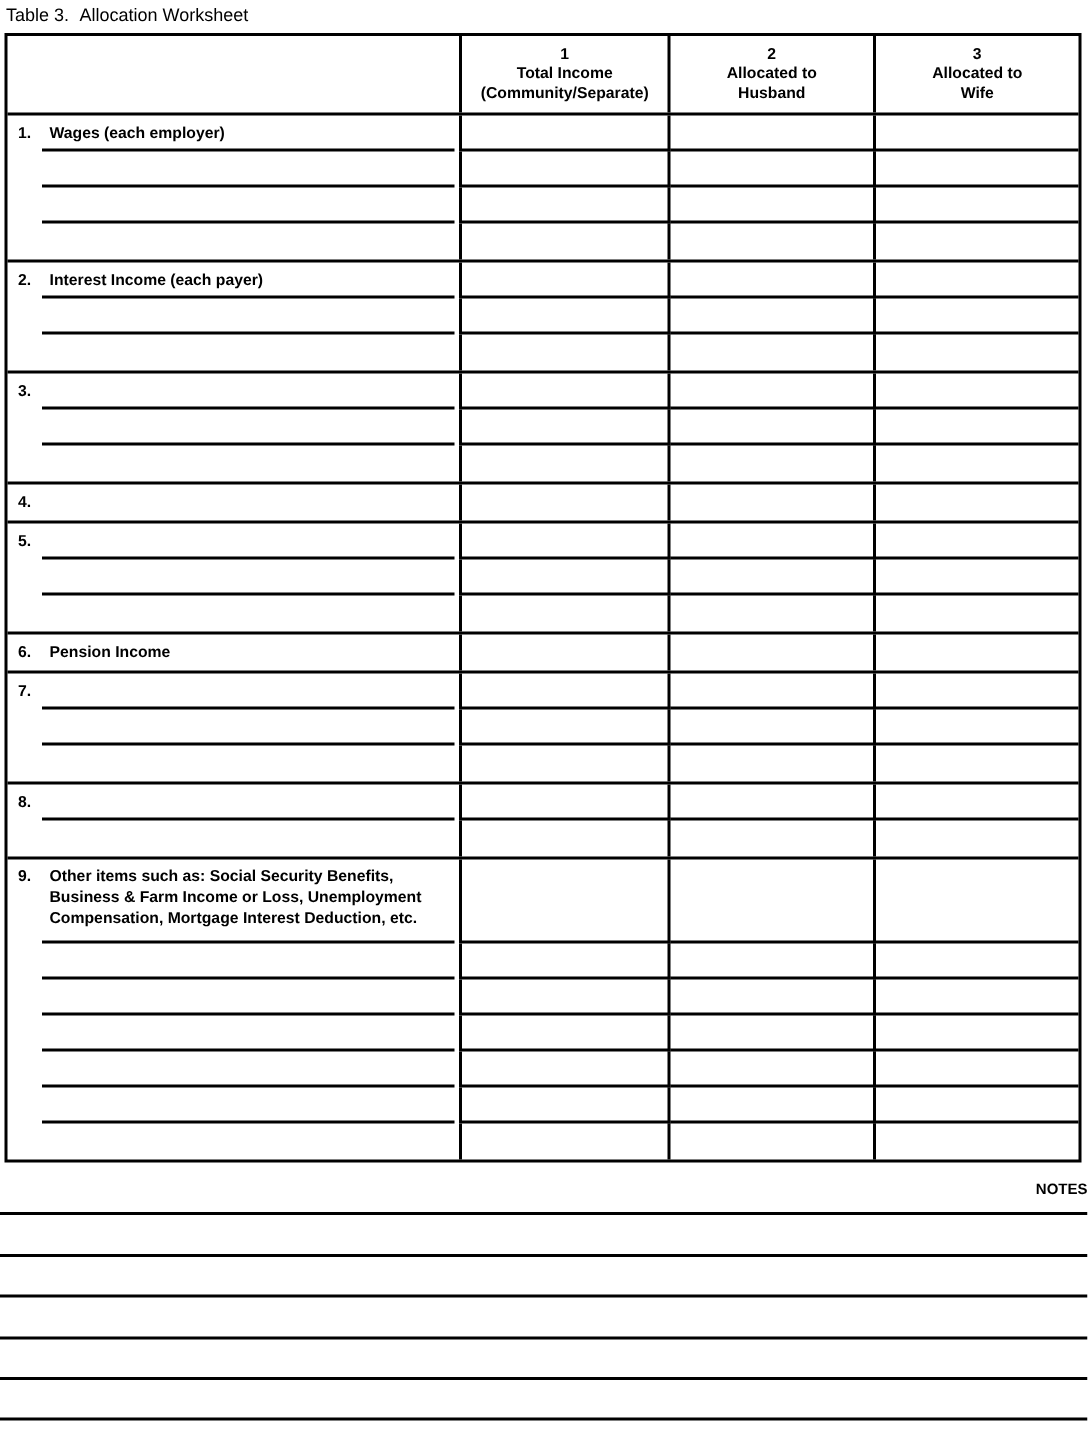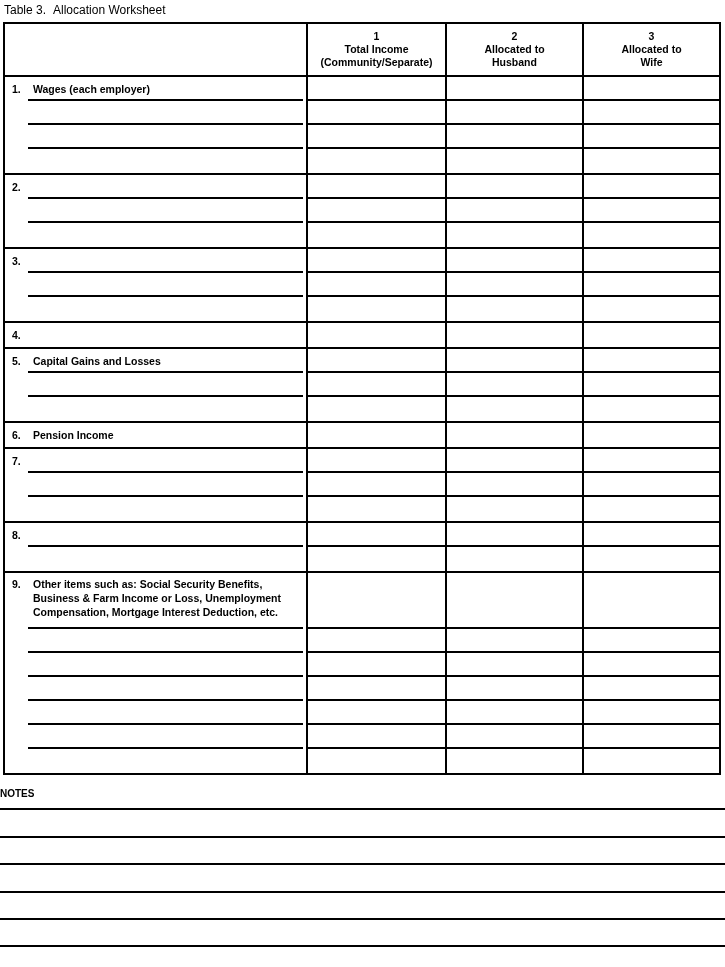--- a/index.html
+++ b/index.html
@@ -36,21 +36,21 @@
 
   
   .lcell{display:flex;align-items:center;padding-left:7px;font-weight:bold;font-size:10.5px;line-height:14px;}
   .tall .lcell{align-items:flex-start;padding-top:4px;}
   .inum{flex:none;width:21px;}
   .ilab{flex:1;padding-right:6px;}
 
   
   .wline{position:absolute;left:23px;right:3px;bottom:0;height:0;border-bottom:2px solid #000;}
 
-  .notes-title{position:absolute;top:788px;left:0;width:725px;text-align:left;font-weight:bold;font-size:10px;}
+  .notes-title{position:absolute;top:788px;left:0;width:725px;text-align:right;font-weight:bold;font-size:10px;}
   .notes-lines{position:absolute;top:783px;left:0;width:725px;}
   .note-line{height:25.4px;border-bottom:2.5px solid #000;}
 </style>
 </head>
 <body>
 
 <div class="page">
 
   <div class="doc-title">
     <span class="t-prefix">Table 3.</span><span class="t-name">Allocation Worksheet</span>
@@ -108,20 +108,21 @@
           <div class="cell lcell"></div>
           <div class="cell acell nolin"></div>
           <div class="cell acell nolin"></div>
           <div class="cell acell nolin"></div>
         </div>
       </div>
       <div class="group">
         <div class="row">
           <div class="cell lcell">
             <span class="inum">2.</span>
+            <span class="ilab">Interest Income (each payer)</span>
             <div class="wline"></div>
           </div>
           <div class="cell acell"></div>
           <div class="cell acell"></div>
           <div class="cell acell"></div>
         </div>
         <div class="row">
           <div class="cell lcell">
             <div class="wline"></div>
           </div>
@@ -168,21 +169,20 @@
           </div>
           <div class="cell acell nolin"></div>
           <div class="cell acell nolin"></div>
           <div class="cell acell nolin"></div>
         </div>
       </div>
       <div class="group">
         <div class="row">
           <div class="cell lcell">
             <span class="inum">5.</span>
-            <span class="ilab">Capital Gains and Losses</span>
             <div class="wline"></div>
           </div>
           <div class="cell acell"></div>
           <div class="cell acell"></div>
           <div class="cell acell"></div>
         </div>
         <div class="row">
           <div class="cell lcell">
             <div class="wline"></div>
           </div>

